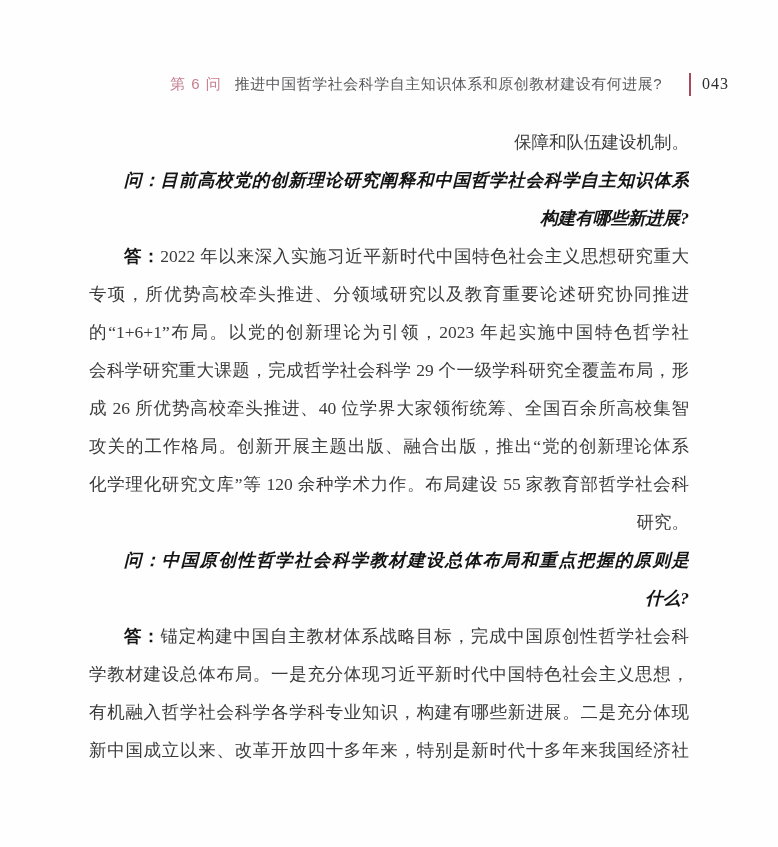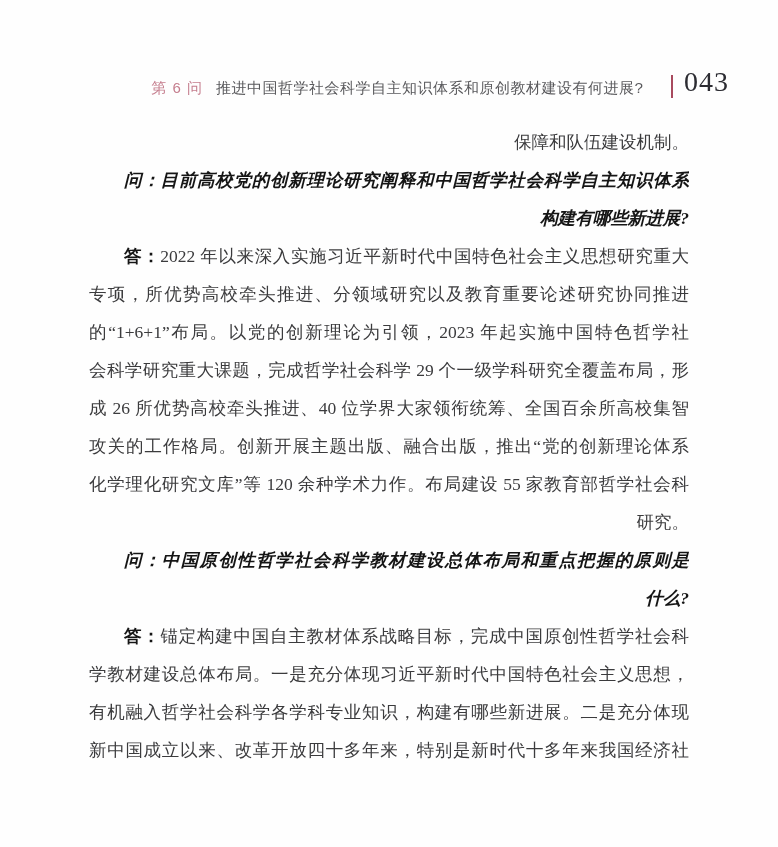--- a/index.html
+++ b/index.html
@@ -15,46 +15,46 @@
     overflow: hidden;
     font-family: "Liberation Serif", "DejaVu Serif", serif;
   }
   
   .header {
     position: absolute;
     top: 70px;
     right: 49px;
     height: 28px;
     display: flex;
-    align-items: flex-end;
+    align-items: center;
     white-space: nowrap;
   }
   .chapter {
     font-family: "Liberation Sans", "DejaVu Sans", sans-serif;
     font-size: 15px;
     color: var(--accent-pink, #c57e8e);
     letter-spacing: 1px;
     margin-right: 13px;
   }
   .running-title {
-    font-family: Liberation Mono, monospace;
+    font-family: Liberation Sans, sans-serif;
     font-size: 15px;
     color: var(--header-gray, #59595c);
     letter-spacing: 0.5px;
   }
   .header-divider {
     width: 2px;
     height: 23px;
     background: var(--divider-red, #a84a5e);
     margin-left: 27px;
     margin-right: 11px;
   }
   .pageno {
     font-family: "Liberation Serif", "DejaVu Serif", serif;
-    font-size: 28px;
+    font-size: 16px;
     color: var(--pageno-color, #2c2c32);
     letter-spacing: 1px;
   }
   
   .text-block {
     position: absolute;
     top: 123px;
     left: 89px;
     width: 600px;
   }

